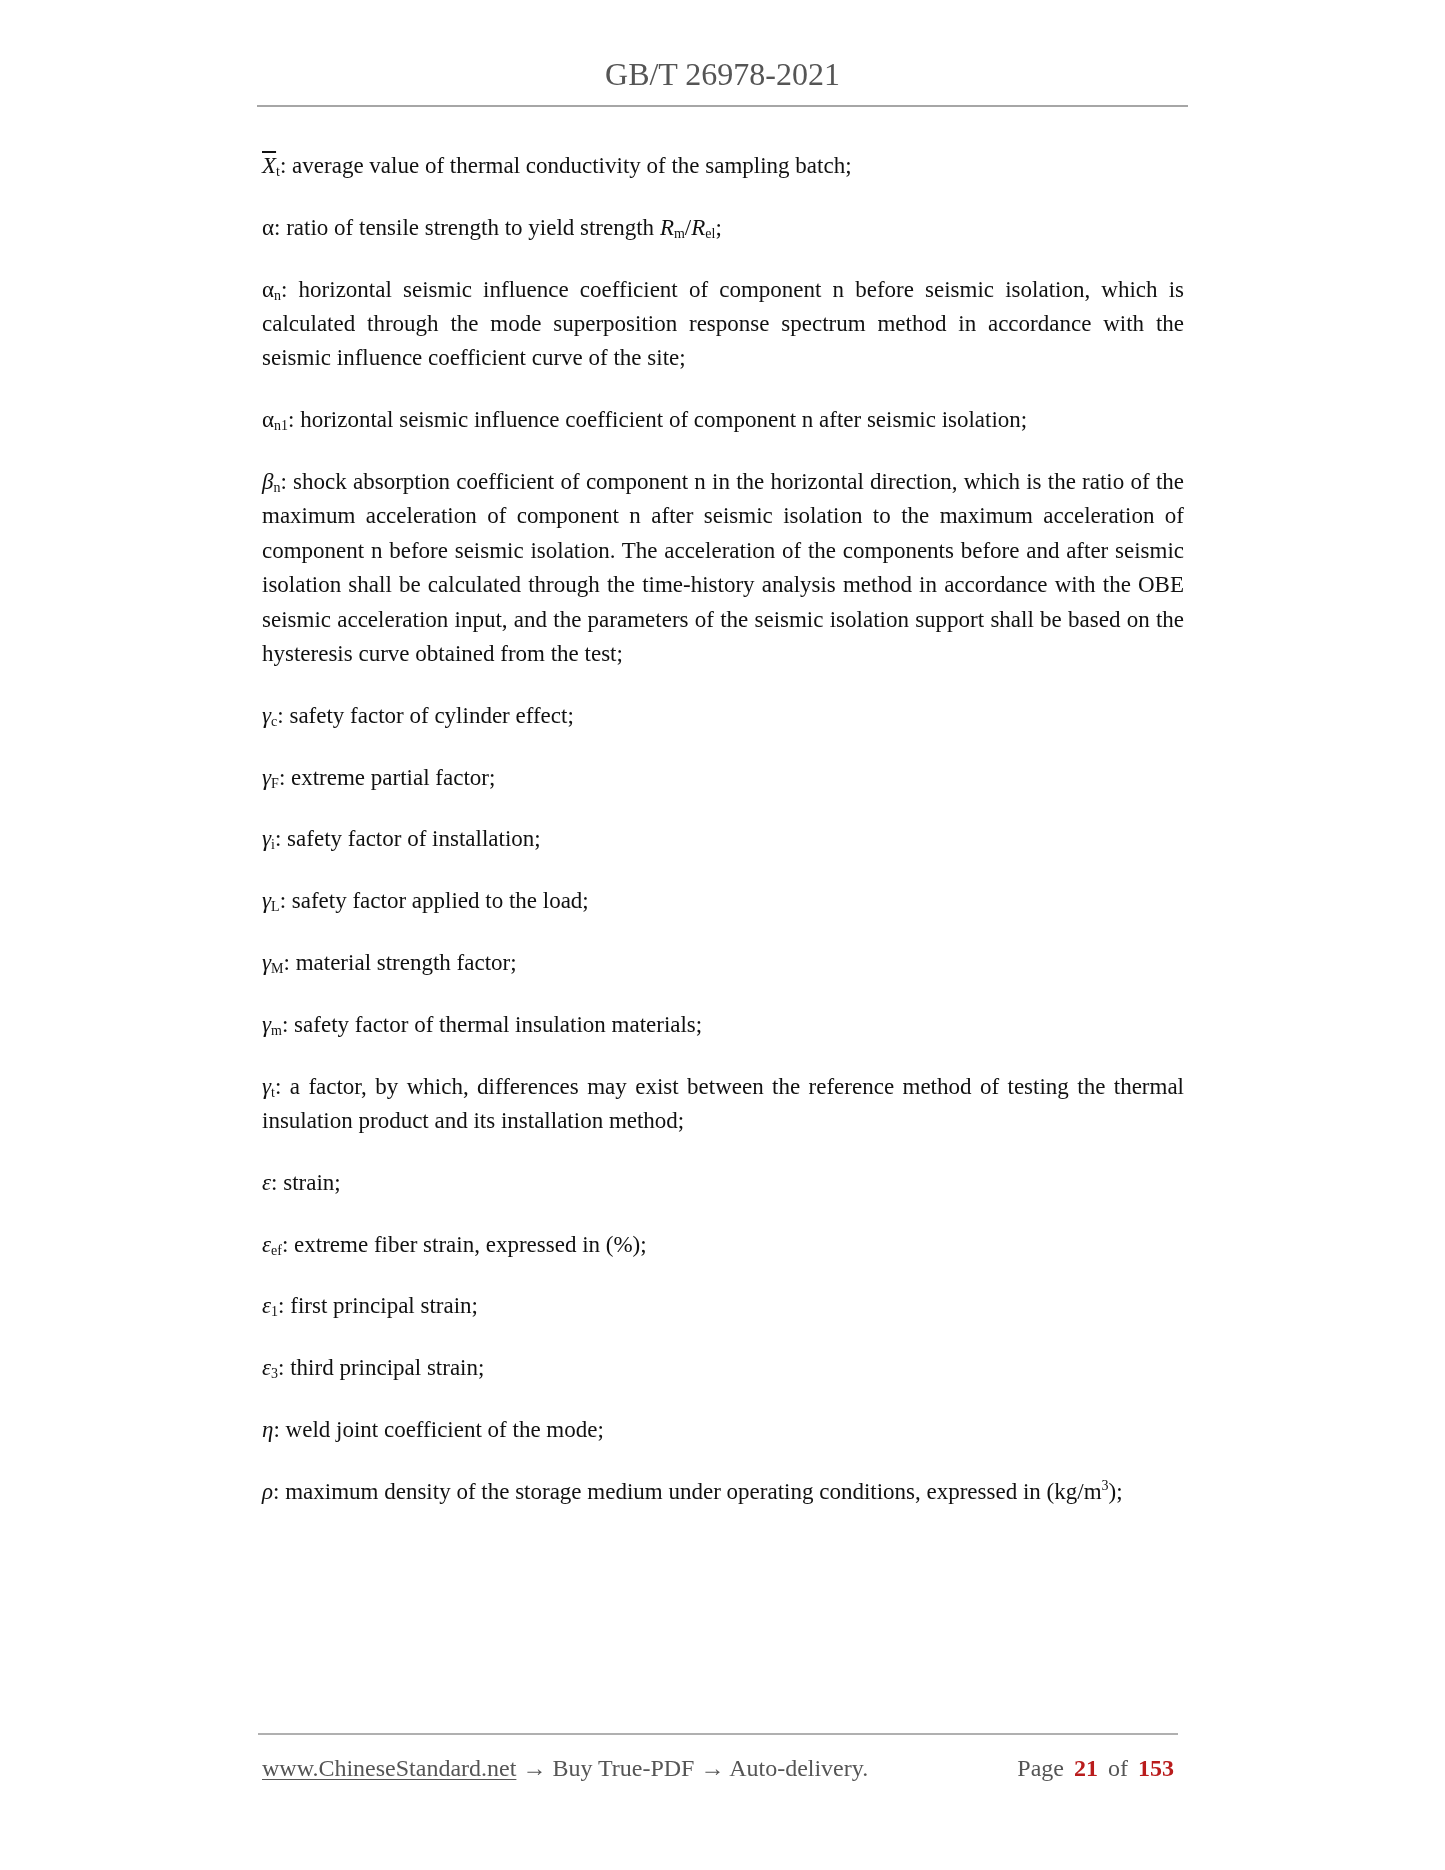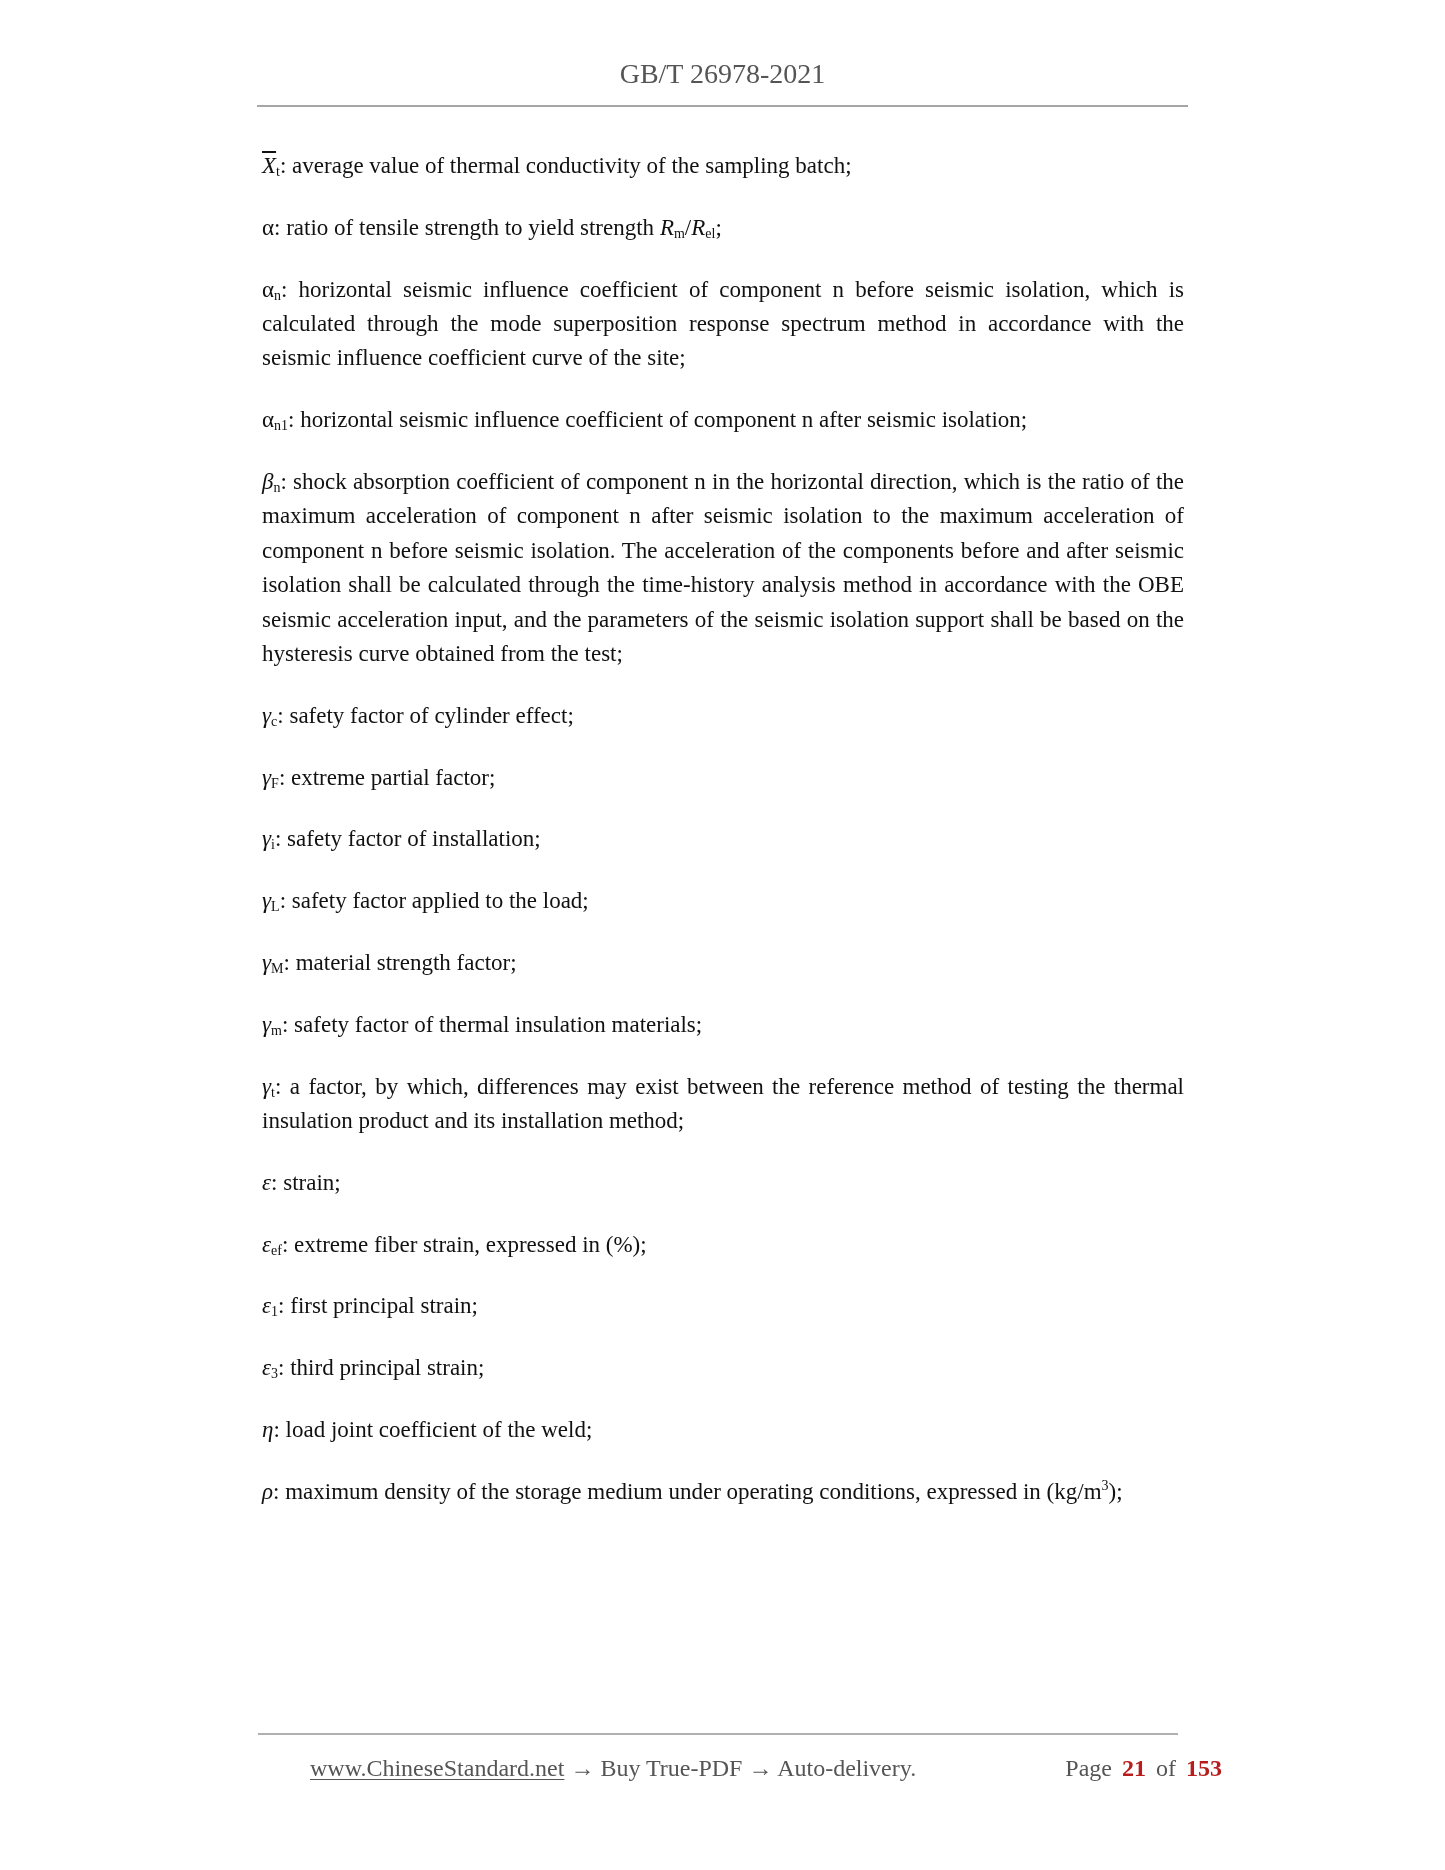--- a/index.html
+++ b/index.html
@@ -14,21 +14,21 @@
     overflow: hidden;
     font-family: "Liberation Serif", "DejaVu Serif", serif;
     color: #111111;
   }
   .page-header {
     position: absolute;
     left: 0;
     top: 60px;
     width: 1445px;
     text-align: center;
-    font-size: 28px;
+    font-size: 32px;
     line-height: 28px;
     color: #555555;
   }
   .header-rule {
     position: absolute;
     left: 257px;
     top: 105px;
     width: 931px;
     height: 0;
     border-top: 2px solid #a6a6a6;
@@ -77,21 +77,20 @@
   }
   .footer {
     position: absolute;
     left: 262px;
     top: 1753px;
     width: 912px;
     height: 30px;
     font-size: 24px;
     line-height: 30px;
     color: #555555;
-    margin-left: 48px;
   }
   .footer-left {
     position: absolute;
     left: 0;
     top: 0;
     white-space: nowrap;
   }
   .footer-link {
     color: #555555;
     text-decoration: underline;
@@ -143,21 +142,21 @@
 
   <p class="para"><span class="sym">ε</span><span>: strain;</span></p>
 
   <p class="para"><span class="sym">ε</span><sub>ef</sub><span>: extreme fiber strain, expressed in (%);</span></p>
 
   <p class="para"><span class="sym">ε</span><sub>1</sub><span>: first principal strain;</span></p>
 
 
   <p class="para"><span class="sym">ε</span><sub>3</sub><span>: third principal strain;</span></p>
 
-  <p class="para"><span class="sym">η</span><span>: load joint coefficient of the weld;</span></p>
+  <p class="para"><span class="sym">η</span><span>: weld joint coefficient of the mode;</span></p>
 
 
   <p class="para"><span class="sym">ρ</span><span>: maximum density of the storage medium under operating conditions, expressed in (kg/m</span><sup>3</sup><span>);</span></p>
 
 </div>
 
 <div class="footer-rule"></div>
 
 <div class="footer">
   <div class="footer-left"><a class="footer-link">www.ChineseStandard.net</a><span> → </span><span>Buy True-PDF</span><span> → </span><span>Auto-delivery.</span></div>

